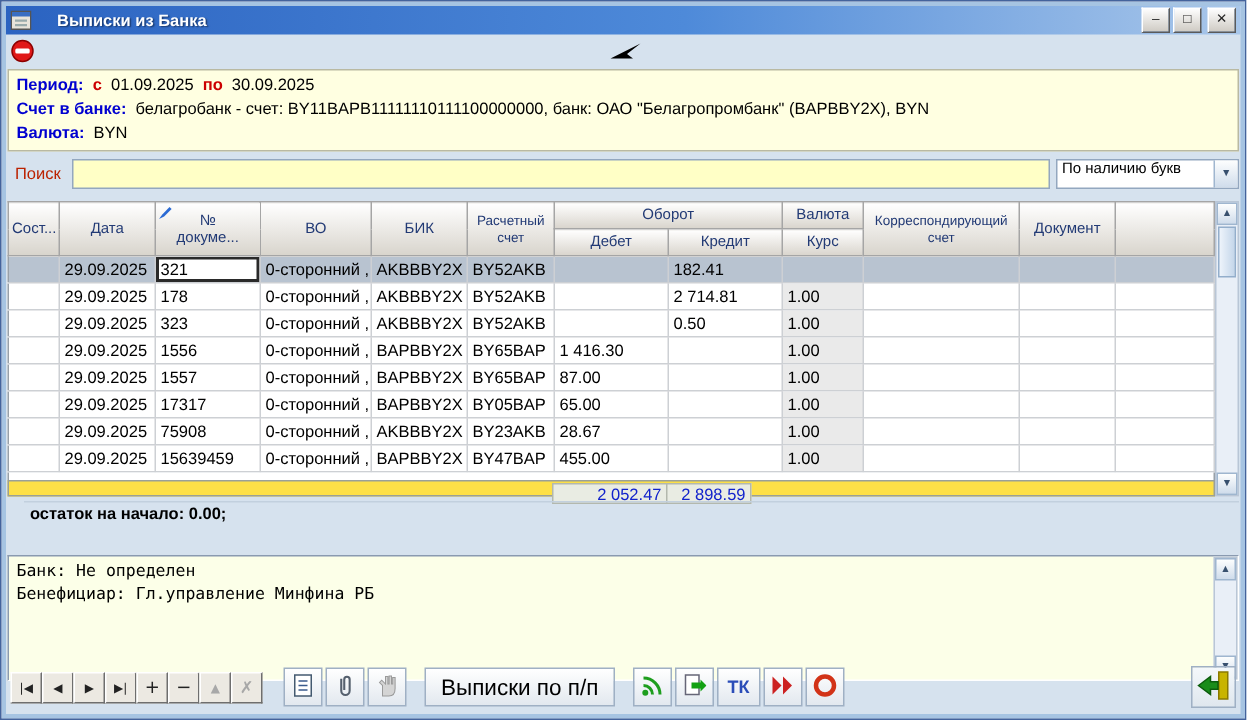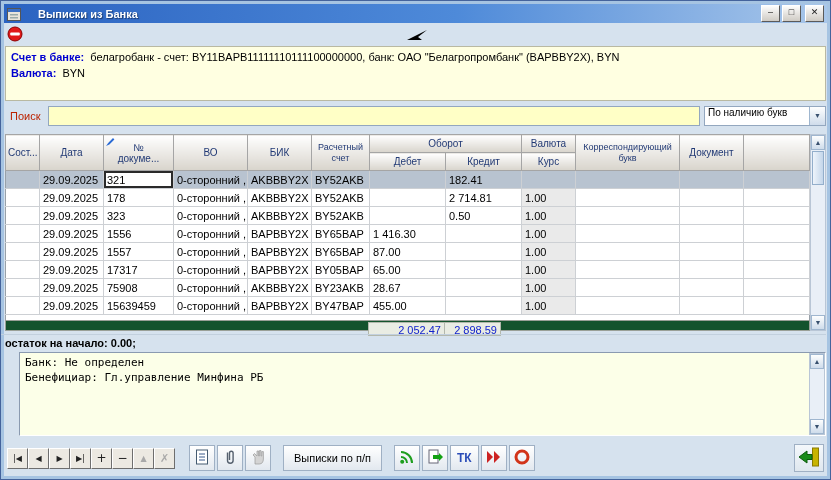--- a/index.html
+++ b/index.html
@@ -59,62 +59,62 @@
     font-size:11px;padding:0 3px;height:17px;line-height:16px;overflow:hidden;
     white-space:nowrap;background:#fff;}
   .grid td.ar{text-align:left;}
   .grid td.rate{background:#eaeaea;margin-top:32px;}
   tr.selected td{background:#b8c3d0;}
   tr.selected td.rate{background:#b8c3d0;}
   td.focused{background:#fff !important;box-shadow:inset 0 0 0 2px #2a2a2a;}
   .w-doc{position:relative;}
   .pencil{position:absolute;left:2px;top:2px;}
   .grid-filler{height:8px;background:#fff;border-left:1px solid #98a0a8;border-right:1px solid #98a0a8;box-sizing:border-box;}
-  .totals-row{position:relative;height:18px;background:#14532d;
+  .totals-row{position:relative;height:18px;background:#fde047;
     border:1px solid #9aa098;box-sizing:border-box;}
   .total{position:absolute;top:1px;height:14px;line-height:14px;font-size:11px;
     color:#1122cc;text-align:right;padding-right:3px;background:#e9ece3;
     border:1px solid #b3b8ad;box-sizing:border-box;}
   .total.debit{left:362px;width:77px;}
   .total.credit{left:438px;width:57px;}
 
   
   .vscroll{width:16px;display:flex;flex-direction:column;background:#e9eff7;
     border:1px solid #b9c6d6;box-sizing:border-box;}
   .sb-btn{height:15px;background:linear-gradient(#fdfefe,#cfdceb);
     border:1px solid #9fb6cf;font-size:7px;line-height:13px;text-align:center;color:#38506e;box-sizing:border-box;}
   .sb-track{flex:1;position:relative;}
   .sb-thumb{position:absolute;left:1px;right:1px;top:1px;height:34px;
     background:linear-gradient(90deg,#eef4fb,#c4d6ea);border:1px solid #93aecb;box-sizing:border-box;}
 
   
-  .balance-line{position:absolute;top:333px;left:0;right:4px;height:16px;
+  .balance-line{position:absolute;top:333px;left:15px;right:4px;height:16px;
     font-size:11px;font-weight:bold;color:#000;display:flex;gap:30px;
     align-items:center;padding-left:4px;border-top:1px solid #c2d0de;}
 
   
-  .memo{position:absolute;top:351px;left:4px;right:4px;height:84px;display:flex;
-    background:#fcffe8;border:1px solid;border-color:#8a9ab0 #ffffff #ffffff #8a9ab0;box-sizing:border-box;margin-left:14px;}
+  .memo{position:absolute;top:369px;left:4px;right:4px;height:84px;display:flex;
+    background:#fcffe8;border:1px solid;border-color:#8a9ab0 #ffffff #ffffff #8a9ab0;box-sizing:border-box;}
   .memo-text{flex:1;font-family:"DejaVu Sans Mono",monospace;font-size:11px;
     line-height:15px;padding:2px 5px;color:#000;}
   .memo .vscroll{border-color:#b9c6d6;}
 
   
   .btoolbar{position:absolute;top:441px;left:4px;right:4px;height:32px;
     display:flex;align-items:center;padding:0 2px;}
   .nav-btn{width:21px;height:21px;background:#ece9e2;border:1px solid;
     border-color:#ffffff #6e6e6e #6e6e6e #ffffff;font-size:8px;color:#222;
     display:flex;align-items:center;justify-content:center;padding:0;margin:0;
     font-family:"DejaVu Sans",sans-serif;}
   .nav-btn.disabled{color:#a8a8a8;}
   .gap-sm{width:14px;}
   .gap-lg{width:10px;}
   .icon-btn{width:26px;height:26px;background:linear-gradient(#ffffff,#e2e8ef);
     border:1px solid #9fb0c4;display:flex;align-items:center;justify-content:center;padding:0;margin-right:2px;}
-  .text-btn{height:26px;padding:0 10px;font-size:11px;color:#000;
+  .text-btn{height:26px;padding:0 10px;font-size:15px;color:#000;
     background:linear-gradient(#ffffff,#e2e8ef);border:1px solid #9fb0c4;margin-right:2px;
     font-family:"Liberation Sans",sans-serif;white-space:nowrap;}
   .text-btn.tk{font-weight:bold;color:#2b4db8;font-size:12px;padding:0 6px;}
   .spacer{flex:1;}
   .exit-btn{width:30px;height:28px;background:linear-gradient(#f4f8fb,#dfe7ee);
     border:1px solid #9fb0c4;display:flex;align-items:center;justify-content:center;padding:0;}
 </style>
 </head>
 <body>
 
@@ -143,20 +143,27 @@
         </svg>
     </span>
     <span class="cursor-arrow">
       <svg width="24" height="13" viewBox="0 0 24 13">
           <polygon points="2,12 22,2 13,9 17,12" fill="#000"></polygon>
         </svg>
     </span>
   </div>
 
   <div class="info-panel">
+    <div class="info-line">
+      <span class="lbl-blue">Период:</span>
+      <span class="lbl-red">с</span>
+      <span>01.09.2025</span>
+      <span class="lbl-red">по</span>
+      <span>30.09.2025</span>
+    </div>
     <div class="info-line">
       <span class="lbl-blue">Счет в банке:</span>
       <span>белагробанк - счет: BY11BAPB11111110111100000000,  банк: ОАО  "Белагропромбанк" (BAPBBY2X),  BYN</span>
     </div>
     <div class="info-line">
       <span class="lbl-blue">Валюта:</span>
       <span>BYN</span>
     </div>
   </div>
 
@@ -199,21 +206,21 @@
               <span class="pre">№
 докуме...</span>
             </th>
             <th rowspan="2">ВО</th>
             <th rowspan="2">БИК</th>
             <th rowspan="2" style="font-size:9px"><span class="pre">Расчетный
 счет</span></th>
             <th colspan="2">Оборот</th>
             <th>Валюта</th>
             <th rowspan="2" style="font-size:9px"><span class="pre">Корреспондирующий
-букв</span></th>
+счет</span></th>
             <th rowspan="2">Документ</th>
             <th rowspan="2"></th>
           </tr>
           <tr>
             <th>Дебет</th>
             <th>Кредит</th>
             <th>Курс</th>
           </tr>
         </thead>
         <tbody>

